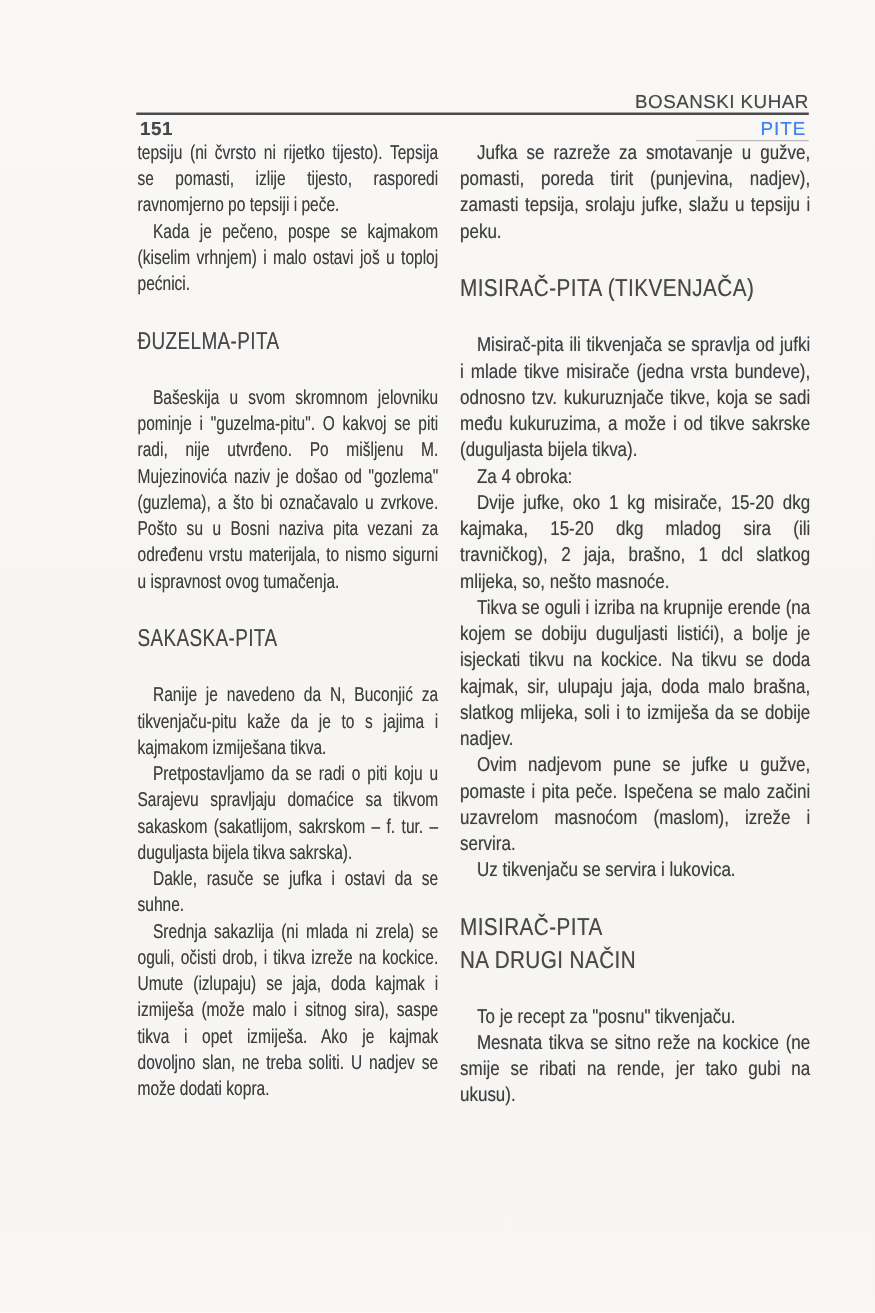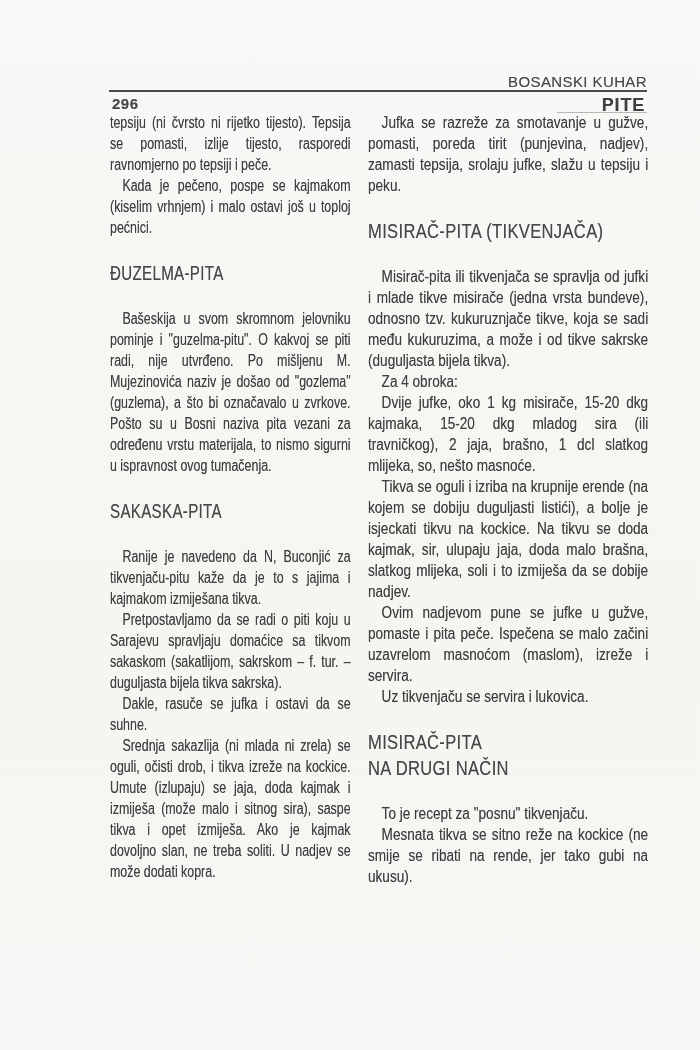--- a/index.html
+++ b/index.html
@@ -45,24 +45,24 @@
     font-size: 15px;
     font-weight: 700;
     letter-spacing: 0.5px;
     color: #474747;
     text-shadow: 0 0 0.6px rgba(70,70,70,0.45);
   }
   .chapter {
     position: absolute;
     top: 95px;
     right: 55px;
-    font-size: 18px;
-    font-weight: 700;
+    font-size: 15px;
+    font-weight: 400;
     letter-spacing: 0.8px;
-    color: #404040;
+    color: #3b82f6;
     text-shadow: 0 0 0.6px rgba(70,70,70,0.45);
   }
   .chapter-rule {
     position: absolute;
     top: 112px;
     right: 53px;
     width: 90px;
     height: 1px;
     background: #b9b7b4;
   }
@@ -94,21 +94,21 @@
 </style>
 </head>
 <body>
 
 <div class="scan-page">
 
   <div class="book-title">BOSANSKI KUHAR</div>
 
   <div class="header-rule"></div>
 
-  <div class="page-number">296</div>
+  <div class="page-number">151</div>
 
   <div class="chapter">PITE</div>
 
   <div class="chapter-rule"></div>
 
   <div class="col col-left">
       <p class="para">tepsiju (ni čvrsto ni rijetko tijesto). Tepsija se pomasti, izlije tijesto, rasporedi ravnomjerno po tepsiji i peče.</p>
       <p class="para indent">Kada je pečeno, pospe se kajmakom (kiselim vrhnjem) i malo ostavi još u toploj pećnici.</p>
       <h2 class="heading">ĐUZELMA-PITA</h2>
       <p class="para indent">Bašeskija u svom skromnom jelovniku pominje i "guzelma-pitu". O kakvoj se piti radi, nije utvrđeno. Po mišljenu M. Mujezinovića naziv je došao od "gozlema" (guzlema), a što bi označavalo u zvrkove. Pošto su u Bosni naziva pita vezani za određenu vrstu materijala, to nismo sigurni u ispravnost ovog tumačenja.</p>

